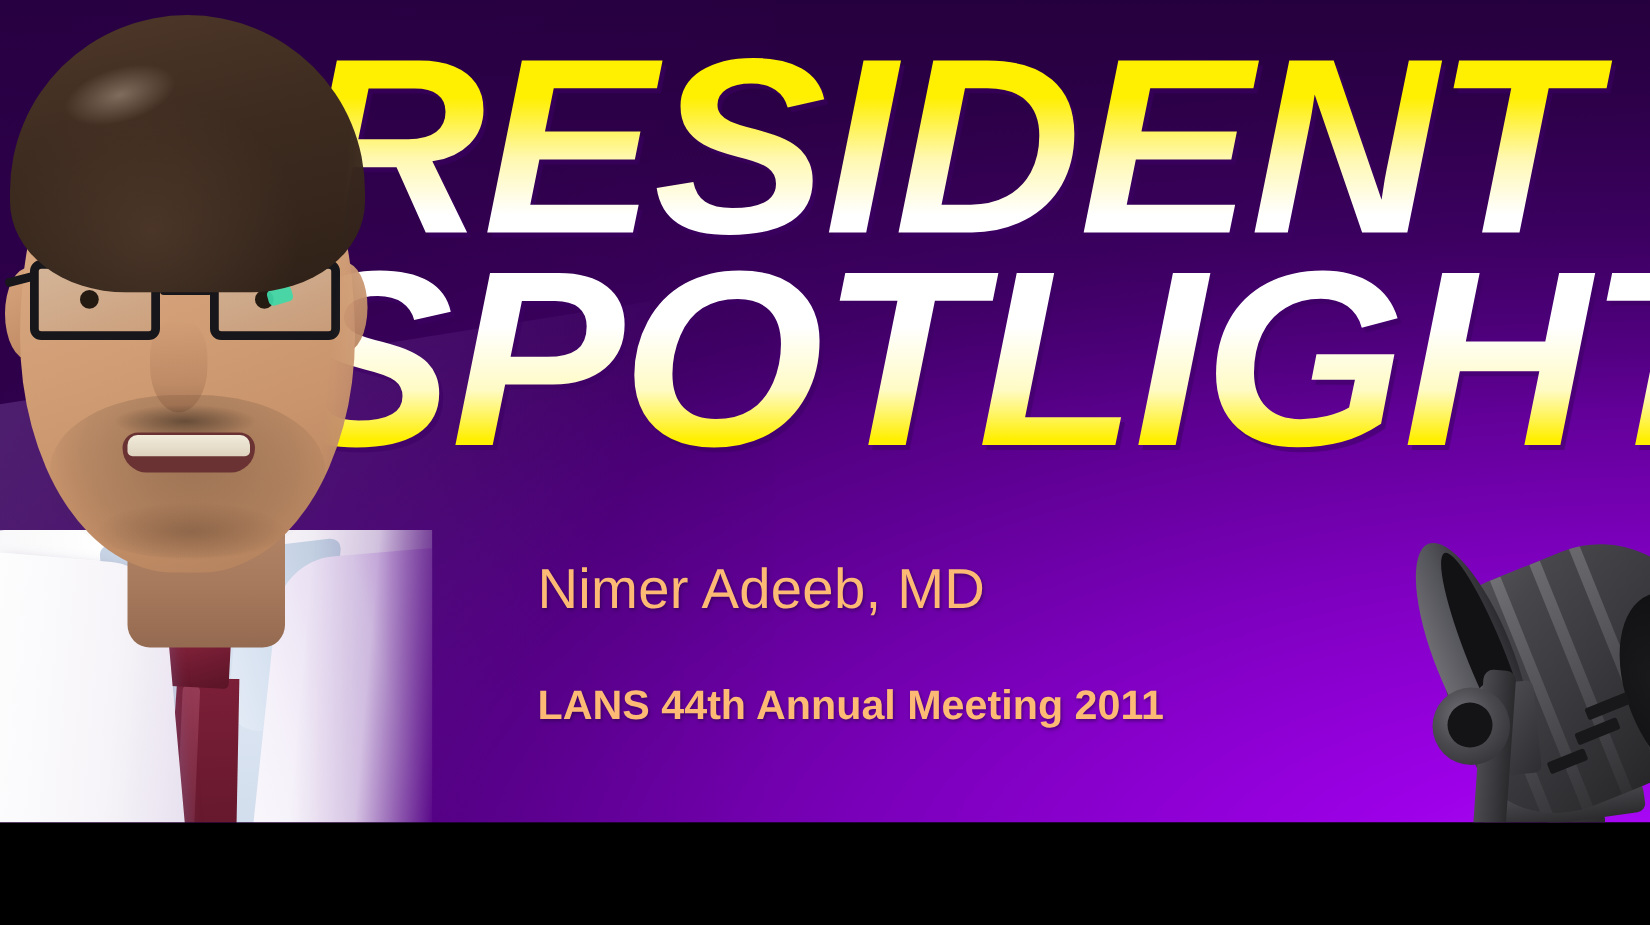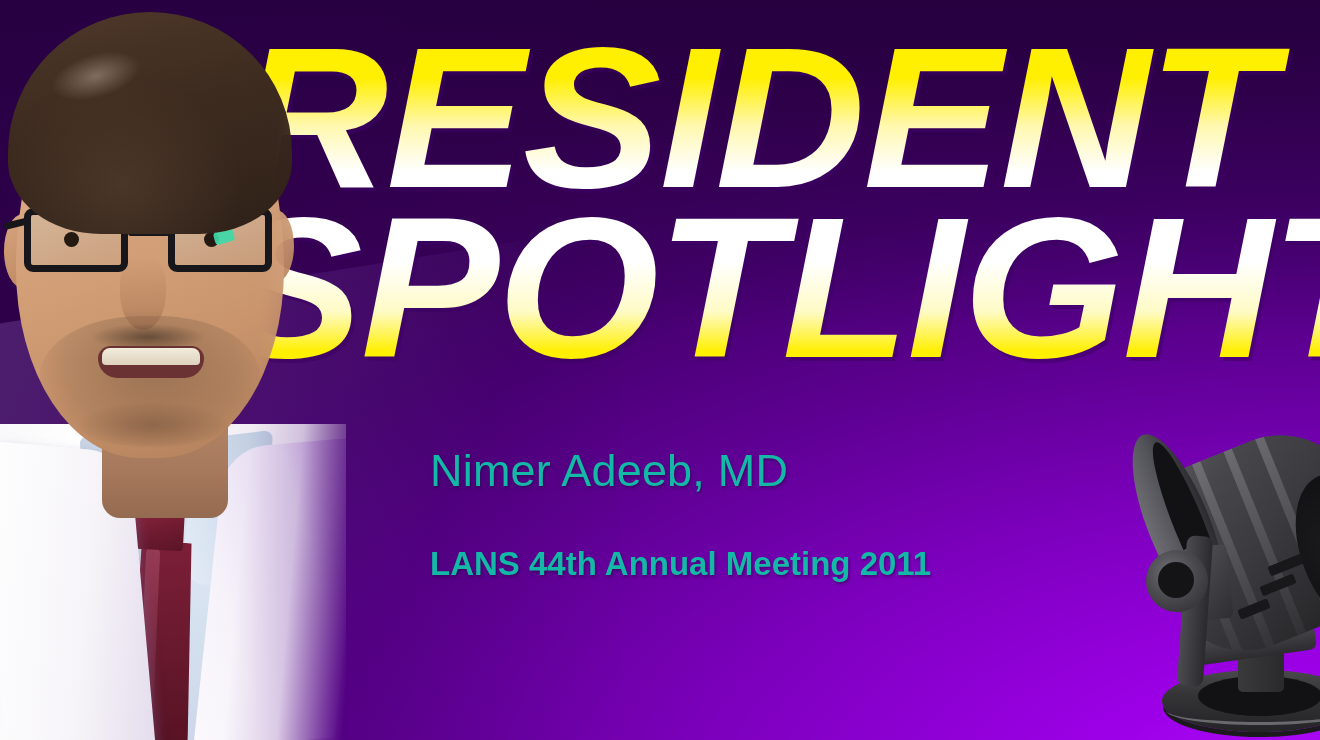--- a/index.html
+++ b/index.html
@@ -1,20 +1,20 @@
 <!DOCTYPE html>
 <html><head>
 <meta charset="utf-8">
 <style>
   html,body{margin:0;padding:0;background:#000;}
   body{font-family:"Liberation Sans","DejaVu Sans",sans-serif;}
 
   #poster{
     position:relative;
-    width:1320px;height:740px;
+    width:1320px;height:658px;
     overflow:hidden;
     background:#5b0091;
   }
 
   
   .bg-base{
     position:absolute;inset:0;
     background:
       radial-gradient(125% 105% at 102% 108%, #b210ff 0%, #9d00e8 16%, #7e00bf 38%, #5e0093 58%, #43006b 78%, #33004f 100%);
   }
@@ -66,21 +66,21 @@
     transform:scaleX(1.04);
     transform-origin:left center;
     background:linear-gradient(180deg,#ffffff 0%,#ffffff 34%,#fffbc6 64%,#ffef00 88%,#ffef00 100%);
     -webkit-background-clip:text;background-clip:text;
     color:transparent;
   }
 
   
   .copy{
     position:absolute;left:430px;top:446px;
-    color:#14b8a6;
+    color:#fdba74;
     text-shadow:1px 2px 3px rgba(40,0,70,.55);
   }
   .name-line{
     font-size:45px;
     font-weight:400;
     line-height:1.12;
     letter-spacing:.2px;
     white-space:nowrap;
   }
   .award{

